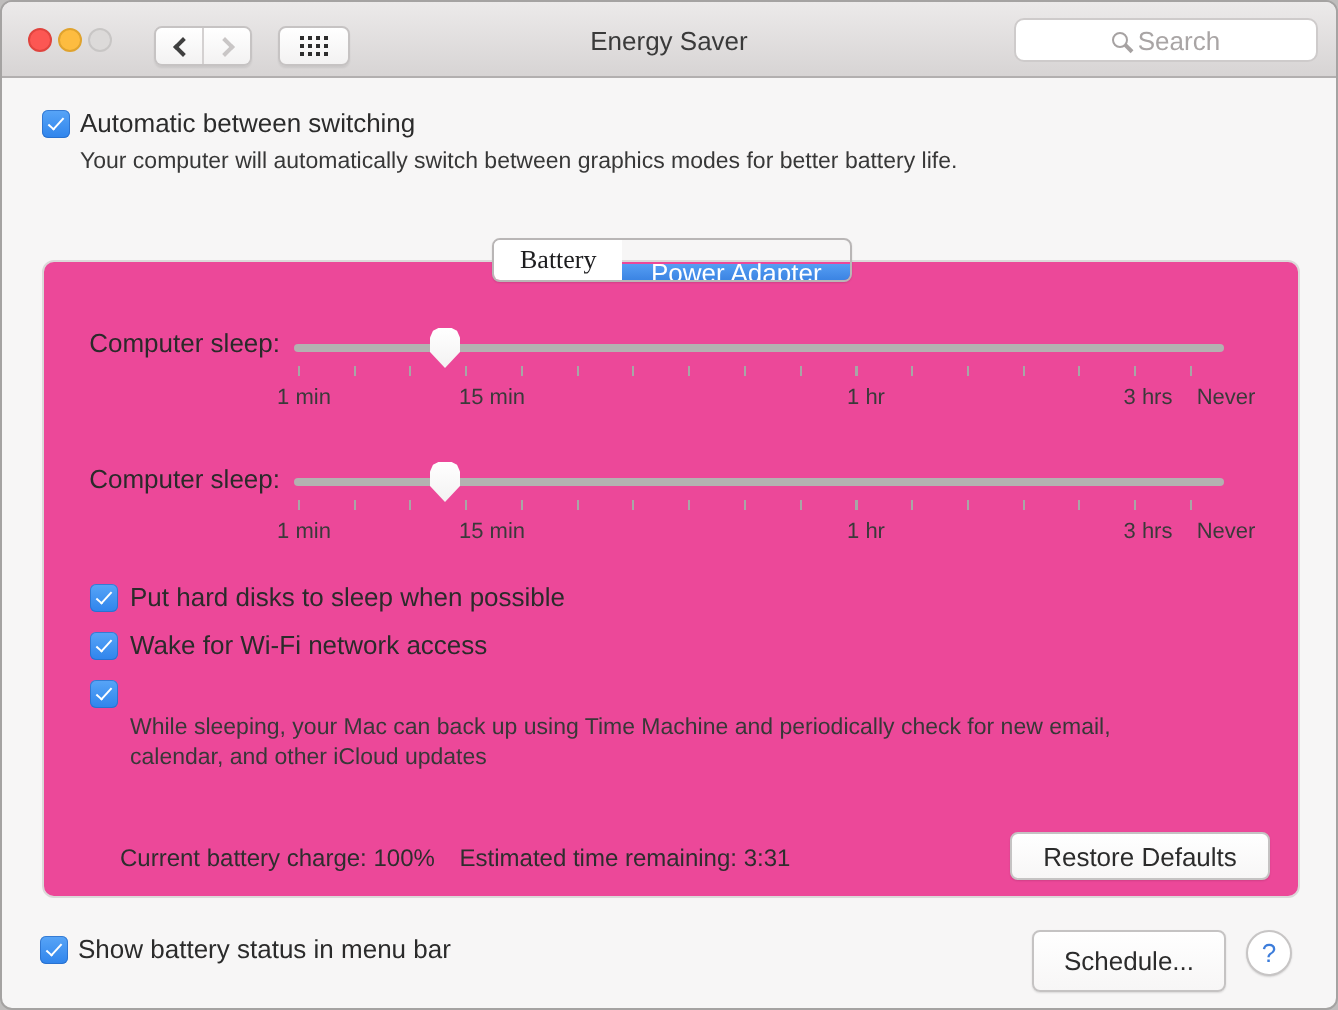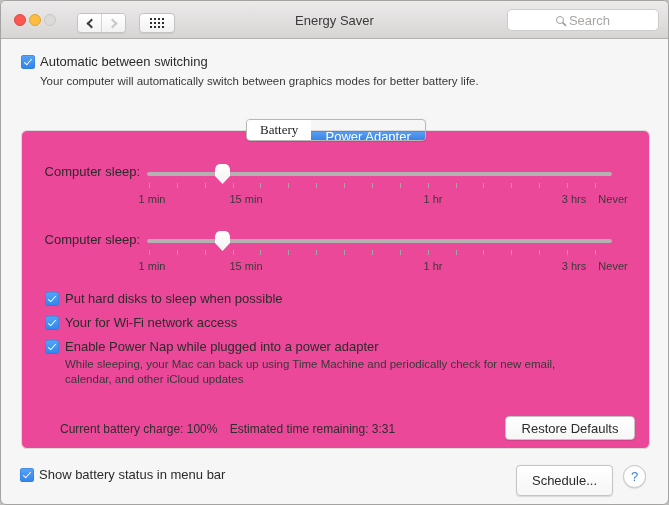--- a/index.html
+++ b/index.html
@@ -133,26 +133,25 @@
     <span class="tick-lb" style="left:591px;top:129px;">Never</span>
 
     <span class="cb" style="left:23px;top:161px;">
       <i class="check"></i>
     </span>
     <div class="lbl" style="left:43px;top:160px;">Put hard disks to sleep when possible</div>
 
     <span class="cb" style="left:23px;top:185px;">
       <i class="check"></i>
     </span>
-    <div class="lbl" style="left:43px;top:184px;">Your for Wi-Fi network access</div>
+    <div class="lbl" style="left:43px;top:184px;">Wake for Wi-Fi network access</div>
 
     <span class="cb" style="left:23px;top:209px;">
       <i class="check"></i>
     </span>
-    <div class="lbl" style="left:43px;top:208px;">Enable Power Nap while plugged into a power adapter</div>
     <div class="sub" style="left:43px;top:226px;width:502px;">While sleeping, your Mac can back up using Time Machine and periodically check for new email, calendar, and other iCloud updates</div>
 
     <div class="status" style="left:38px;top:291px;">
       <span class="part">Current battery charge: 100%</span>
       <span class="part">Estimated time remaining: 3:31</span>
     </div>
     <button class="push-btn" style="left:483px;top:285px;width:130px;height:24px;">Restore Defaults</button>
   </div>
 
   <span class="cb" style="left:19px;top:467px;">

